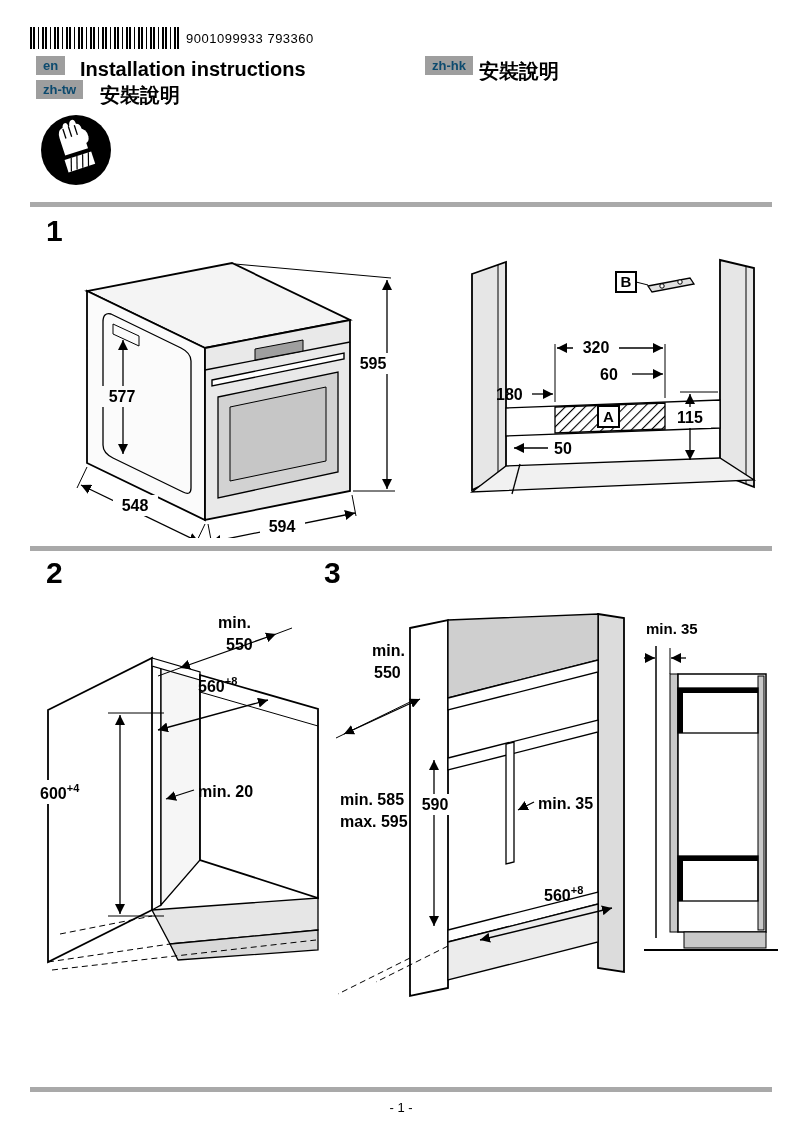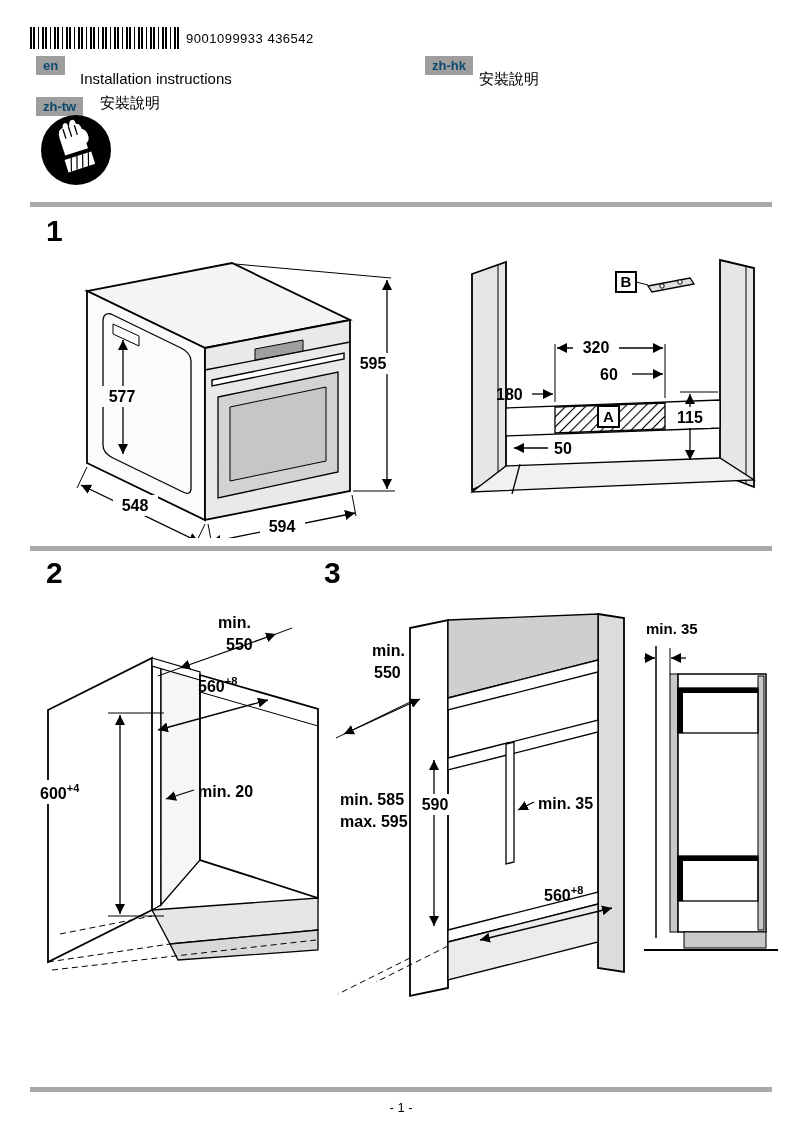--- a/index.html
+++ b/index.html
@@ -3,44 +3,44 @@
 <meta charset="utf-8">
 <style>
   html,body{margin:0;padding:0;background:#fff;}
   .page{position:relative;width:802px;height:1134px;background:#fff;overflow:hidden;
         font-family:"Liberation Sans","DejaVu Sans",sans-serif;color:#000;}
   .abs{position:absolute;}
   .barcode-stripes{width:150px;height:22px;
     background:repeating-linear-gradient(90deg,#000 0 2px,#fff 2px 3px,#000 3px 5px,#fff 5px 8px,#000 8px 9px,#fff 9px 12px);}
   .barcode-text{font-size:13px;letter-spacing:.5px;}
   .lang-badge{background:#9e9e9e;color:#0c4a6e;font-size:13px;font-weight:bold;padding:2px 7px;line-height:15px;}
-  .lang-title{font-size:15px;font-weight:normal;margin-top:12px;}
+  .lang-title{font-size:20px;font-weight:bold;}
   .divider{width:742px;height:5px;background:#a9a9a9;}
   .section-number{font-size:30px;font-weight:bold;}
   .footer-page{font-size:13px;}
   svg text{font-family:"Liberation Sans","DejaVu Sans",sans-serif;fill:#000;}
   .dimtxt{font-size:16px;font-weight:bold;}
   .dimtxt.small{font-size:15px;}
   .sup{font-size:11px;font-weight:bold;}
 </style>
 </head>
 <body>
 
 <div class="page">
 
   <div class="abs" style="left:30px;top:27px">
     <div class="barcode-stripes"></div>
   </div>
-  <div class="abs barcode-text" style="left:186px;top:31px">9001099933  436542</div>
+  <div class="abs barcode-text" style="left:186px;top:31px">9001099933  793360</div>
 
   <div class="abs lang-badge" style="left:36px;top:56px">en</div>
   <div class="abs lang-title" style="left:80px;top:58px">Installation instructions</div>
   <div class="abs lang-badge" style="left:425px;top:56px">zh-hk</div>
   <div class="abs lang-title" style="left:479px;top:58px">安裝說明</div>
-  <div class="abs lang-badge" style="left:36px;top:97px">zh-tw</div>
+  <div class="abs lang-badge" style="left:36px;top:80px">zh-tw</div>
   <div class="abs lang-title" style="left:100px;top:82px">安裝說明</div>
 
   <svg class="abs" style="left:38px;top:112px" width="76" height="76" viewBox="0 0 76 76">
     <circle cx="38" cy="38" r="35" fill="#000"></circle>
     <g transform="rotate(-18 38 38)">
       <path d="M26,40 L26,22 Q26,14 31,13 L32,13 Q33,9 35.5,9 Q38,9 38,13 L39,13 Q40,8 43,8 Q46,8 46,13 Q50,14 50,20 L50,40 Z" fill="#fff"></path>
       <path d="M46,18 Q55,20 54,29 Q53,36 48,34" fill="#fff"></path>
       <line x1="32" y1="14" x2="32" y2="24" stroke="#000" stroke-width="1.3"></line>
       <line x1="38" y1="13" x2="38" y2="24" stroke="#000" stroke-width="1.3"></line>
       <line x1="44" y1="14" x2="44" y2="24" stroke="#000" stroke-width="1.3"></line>

